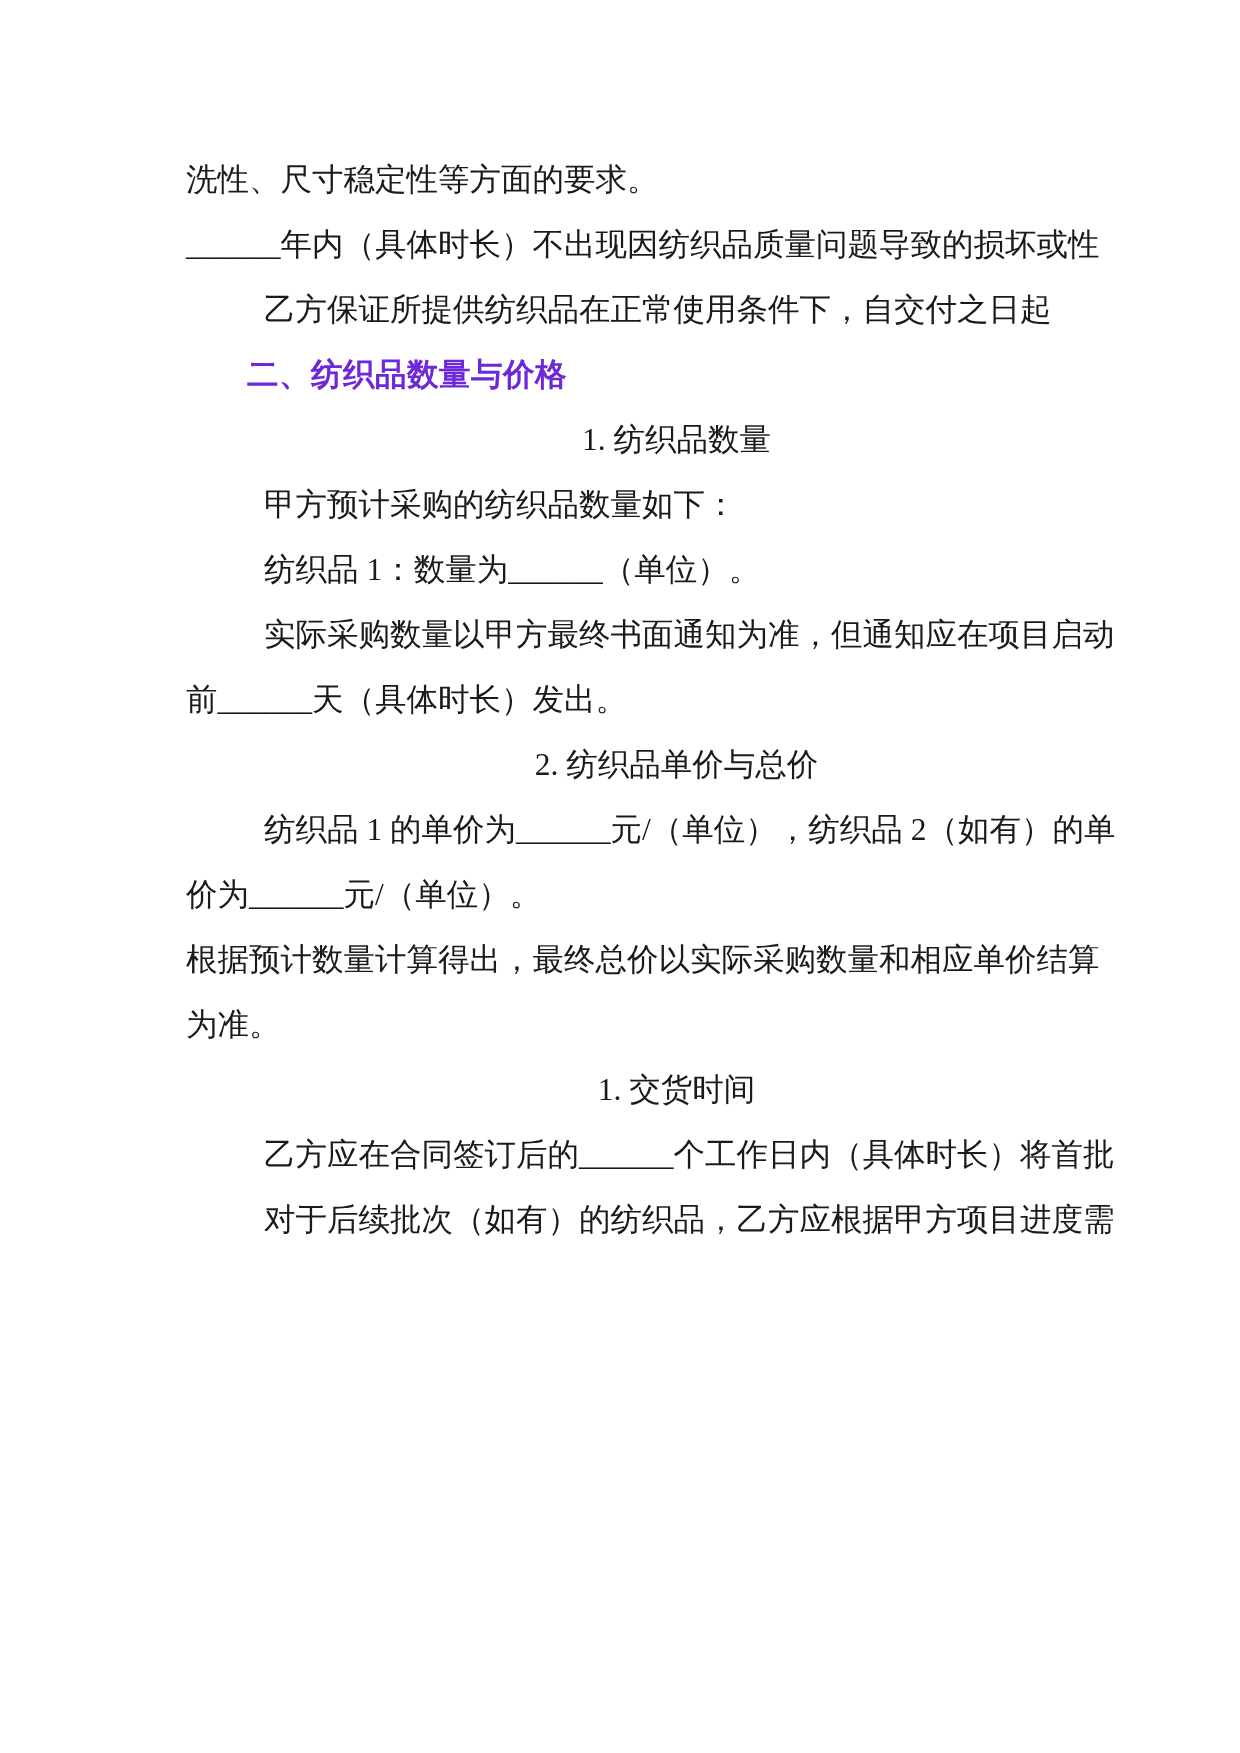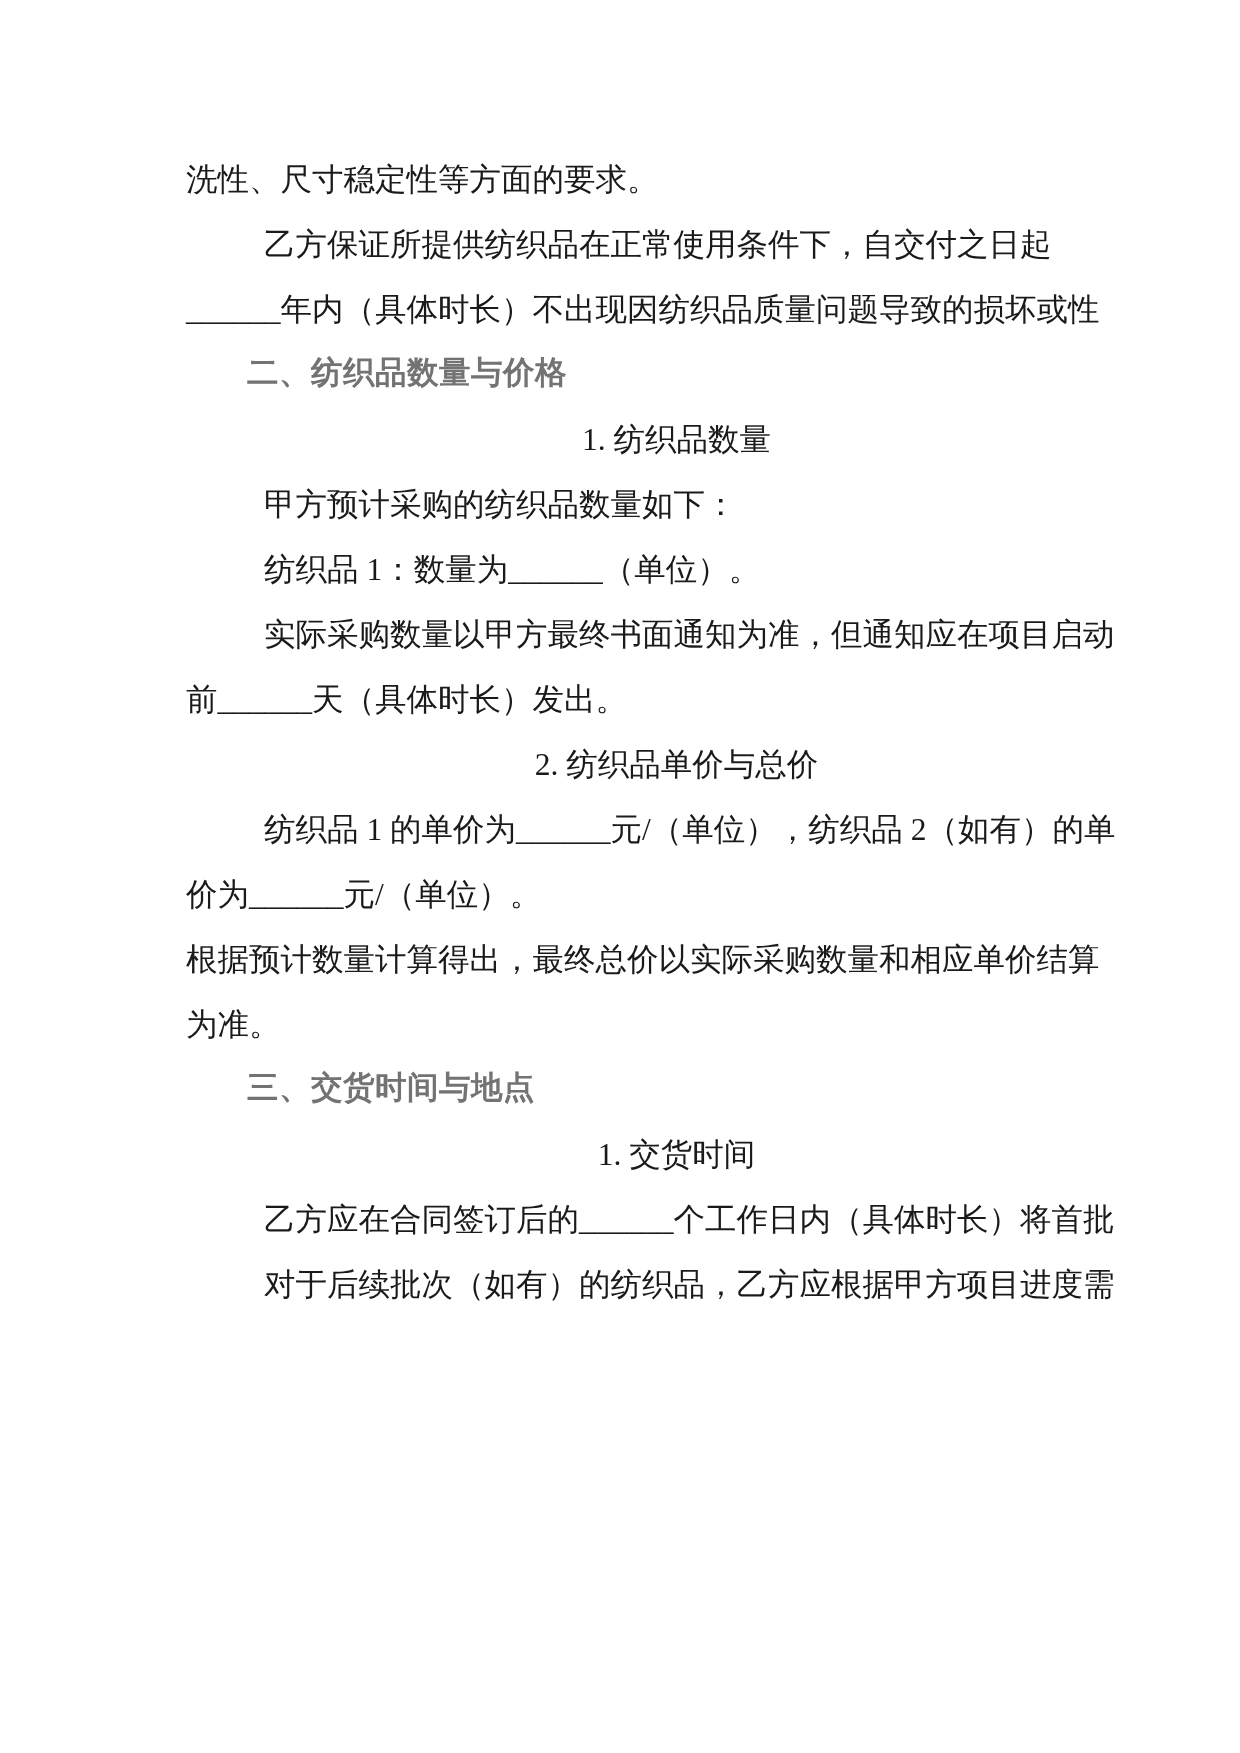--- a/index.html
+++ b/index.html
@@ -23,41 +23,40 @@
     font-family: "Liberation Serif", "DejaVu Serif", serif;
     font-size: 31.5px;
     color: #1a1a1a;
     white-space: nowrap;
     letter-spacing: 0;
   }
   .indent { padding-left: 78px; }
   .list   { padding-left: 57px; text-align: center; }
   .heading {
     padding-left: 61px;
-    font-family: Liberation Mono, monospace;
+    font-family: Liberation Sans, sans-serif;
     font-weight: 700;
-    color: #737373;
+    color: #6d28d9;
     letter-spacing: 0.5px;
   }
 </style>
 </head>
 <body>
 
 <div class="page">
   <p class="line">洗性、尺寸稳定性等方面的要求。</p>
+  <p class="line">______年内（具体时长）不出现因纺织品质量问题导致的损坏或性</p>
   <p class="line indent">乙方保证所提供纺织品在正常使用条件下，自交付之日起</p>
-  <p class="line">______年内（具体时长）不出现因纺织品质量问题导致的损坏或性</p>
   <p class="line heading">二、纺织品数量与价格</p>
   <p class="line list">1. 纺织品数量</p>
   <p class="line indent">甲方预计采购的纺织品数量如下：</p>
   <p class="line indent">纺织品 1：数量为______（单位）。</p>
   <p class="line indent">实际采购数量以甲方最终书面通知为准，但通知应在项目启动</p>
   <p class="line">前______天（具体时长）发出。</p>
   <p class="line list">2. 纺织品单价与总价</p>
   <p class="line indent">纺织品 1 的单价为______元/（单位），纺织品 2（如有）的单</p>
   <p class="line">价为______元/（单位）。</p>
   <p class="line">根据预计数量计算得出，最终总价以实际采购数量和相应单价结算</p>
   <p class="line">为准。</p>
-  <p class="line heading">三、交货时间与地点</p>
   <p class="line list">1. 交货时间</p>
   <p class="line indent">乙方应在合同签订后的______个工作日内（具体时长）将首批</p>
   <p class="line indent">对于后续批次（如有）的纺织品，乙方应根据甲方项目进度需</p>
 </div>
 
 </body></html>

